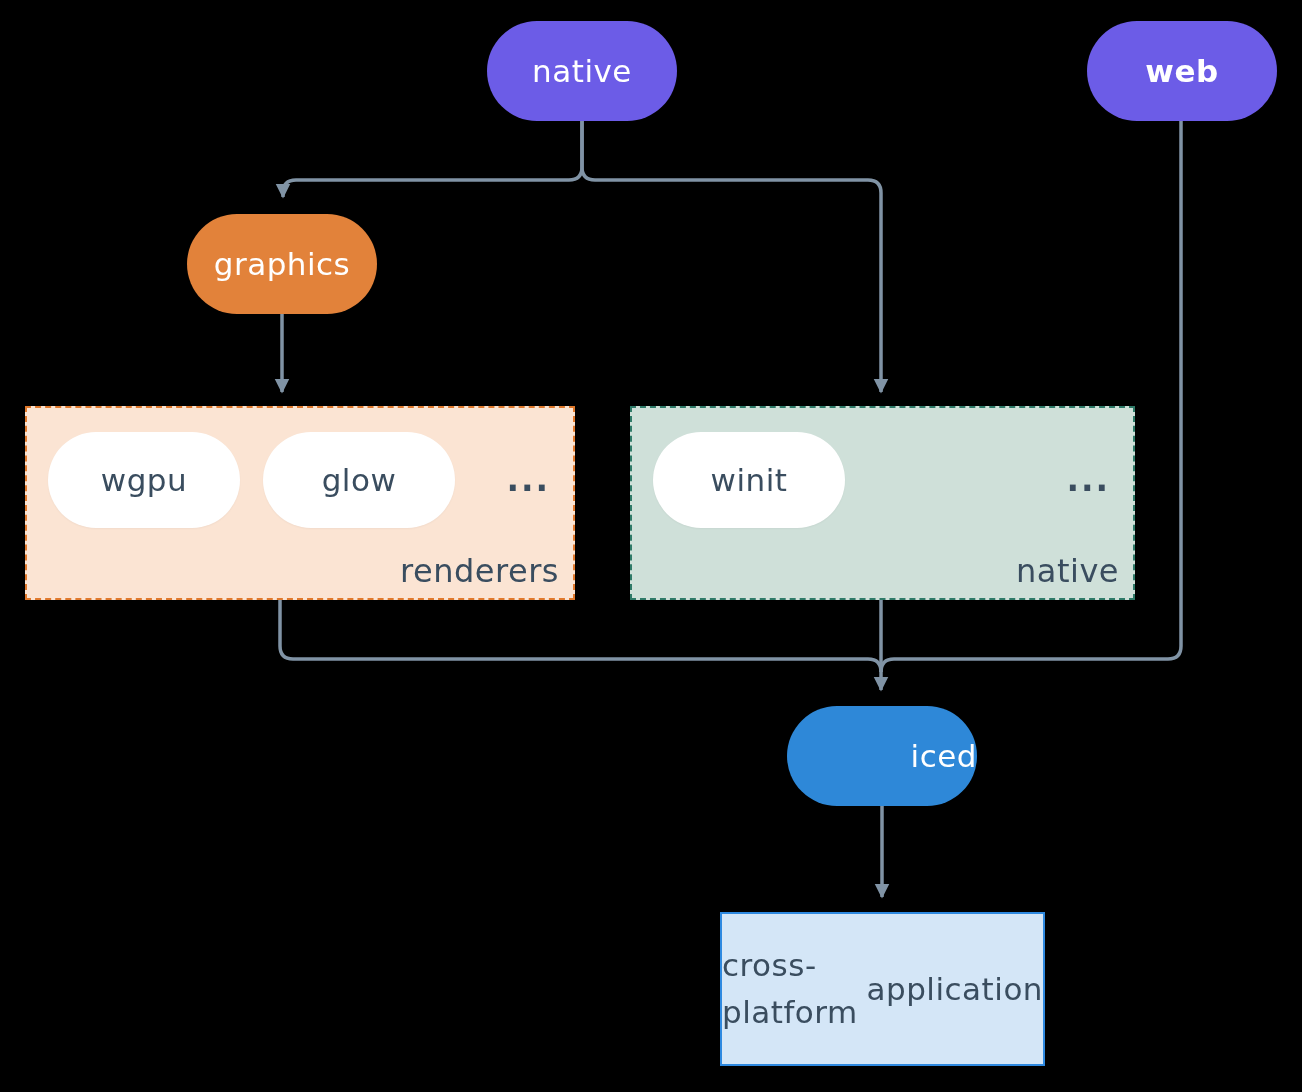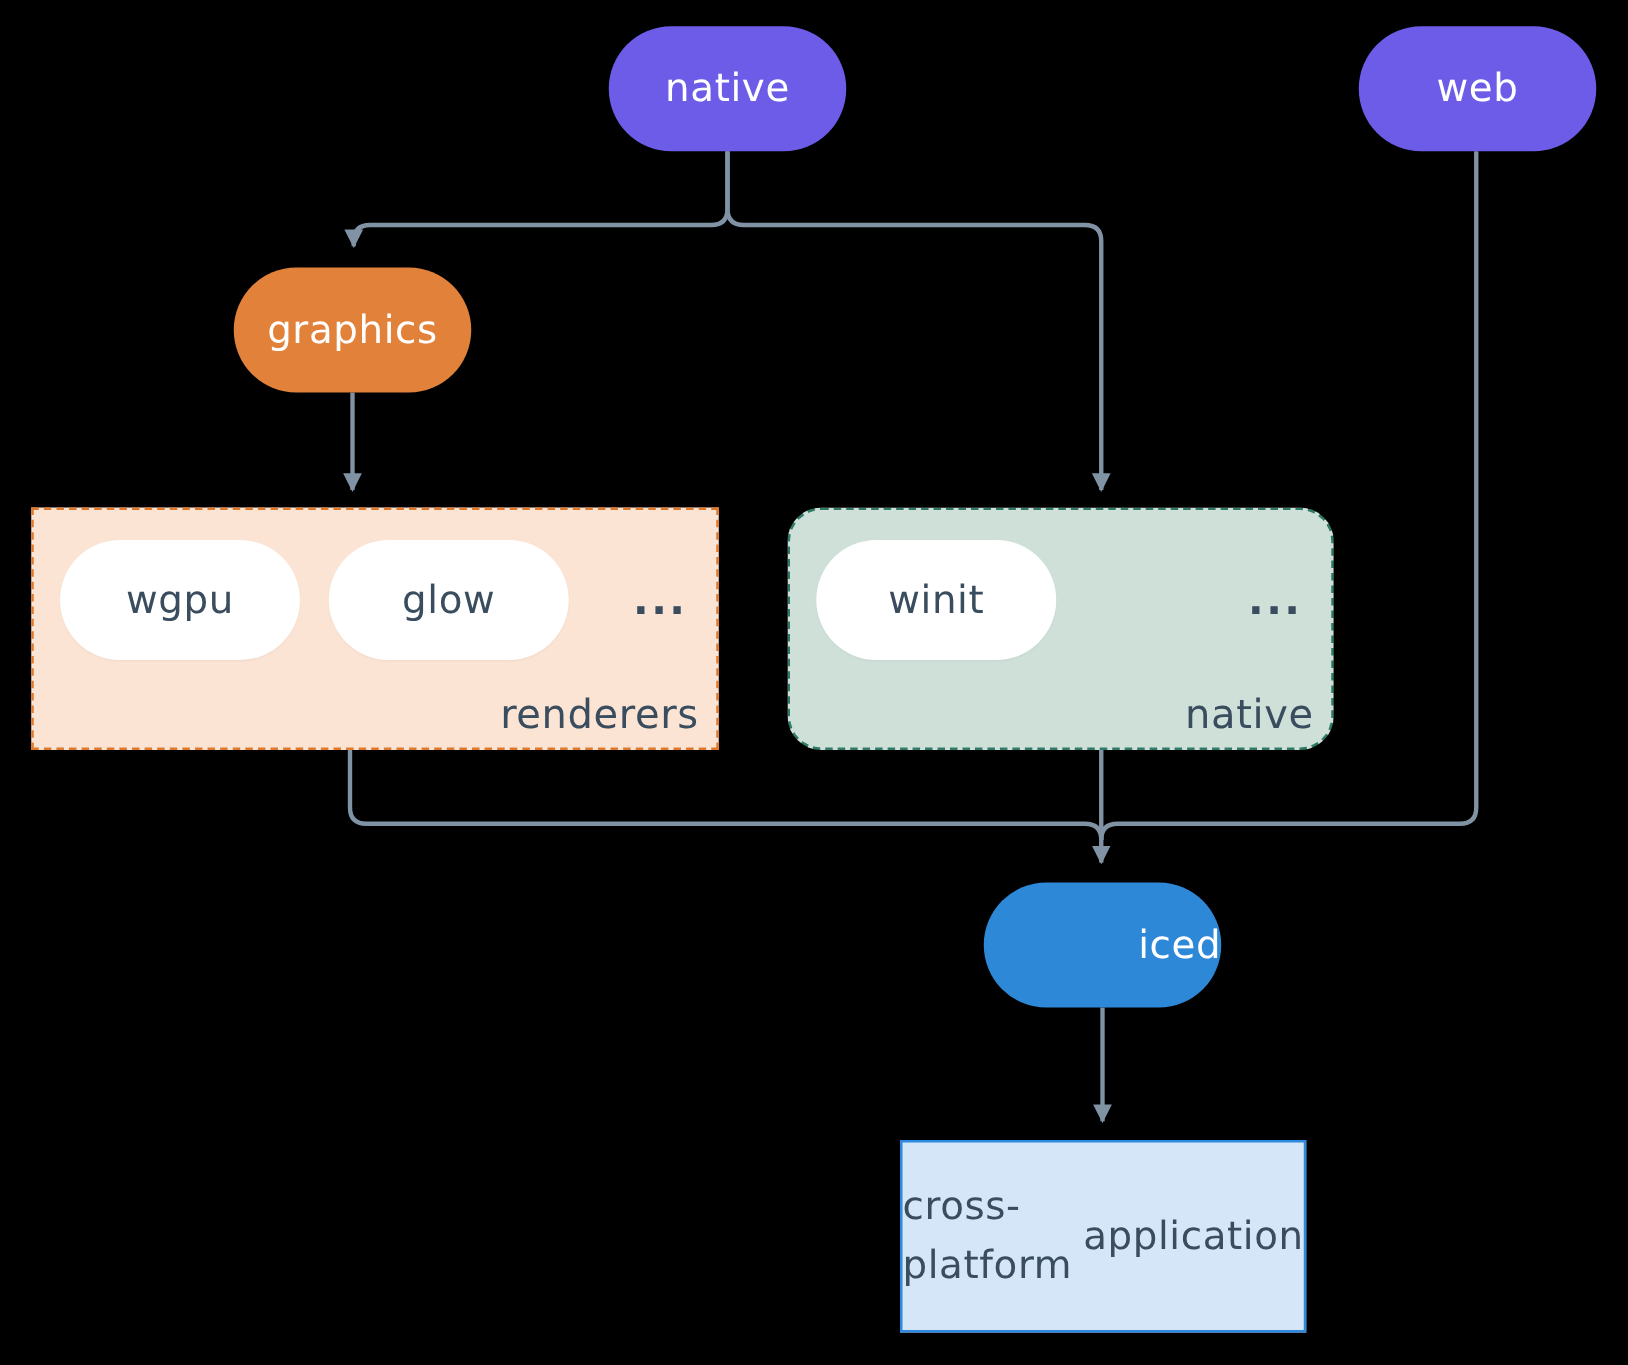--- a/index.html
+++ b/index.html
@@ -27,30 +27,30 @@
   .edges{position:absolute;left:0;top:0;width:1302px;height:1092px;}
   .edge{stroke:var(--line);stroke-width:3.5;fill:none;stroke-linecap:butt;}
   .arrowhead{fill:var(--line);stroke:none;}
 
   .pill{
     position:absolute;width:190px;height:100px;border-radius:50px;
     display:flex;align-items:center;justify-content:center;
     font-size:31px;color:var(--node-text);letter-spacing:.5px;
   }
   .pill-native{left:487px;top:21px;background:var(--purple);}
-  .pill-web{left:1087px;top:21px;background:var(--purple);}
+  .pill-web{left:1087px;top:21px;background:var(--purple);font-weight:bold;}
   .pill-graphics{left:187px;top:214px;background:var(--orange);}
   .pill-iced{left:787px;top:706px;background:var(--blue);justify-content:flex-end;}
 
   .group{
     position:absolute;top:406px;height:194px;box-sizing:border-box;
     border:2px dashed;
   }
   .group-renderers{left:25px;width:550px;background:var(--renderers-fill);border-color:var(--renderers-border);}
-  .group-shells{left:630px;width:437px;background:var(--shells-fill);border-color:var(--shells-border);border-radius:27px;}
+  .group-shells{left:630px;width:505px;background:var(--shells-fill);border-color:var(--shells-border);}
 
   .item-pill{
     position:absolute;top:24px;width:192px;height:96px;border-radius:48px;
     background:var(--item-pill-fill);
     display:flex;align-items:center;justify-content:center;
     font-size:31px;color:var(--dark-text);letter-spacing:.5px;
     box-shadow:0 1px 2px rgba(0,0,0,0.04);
   }
   .item-pill.slot-1{left:21px;}
   .item-pill.slot-2{left:236px;}

